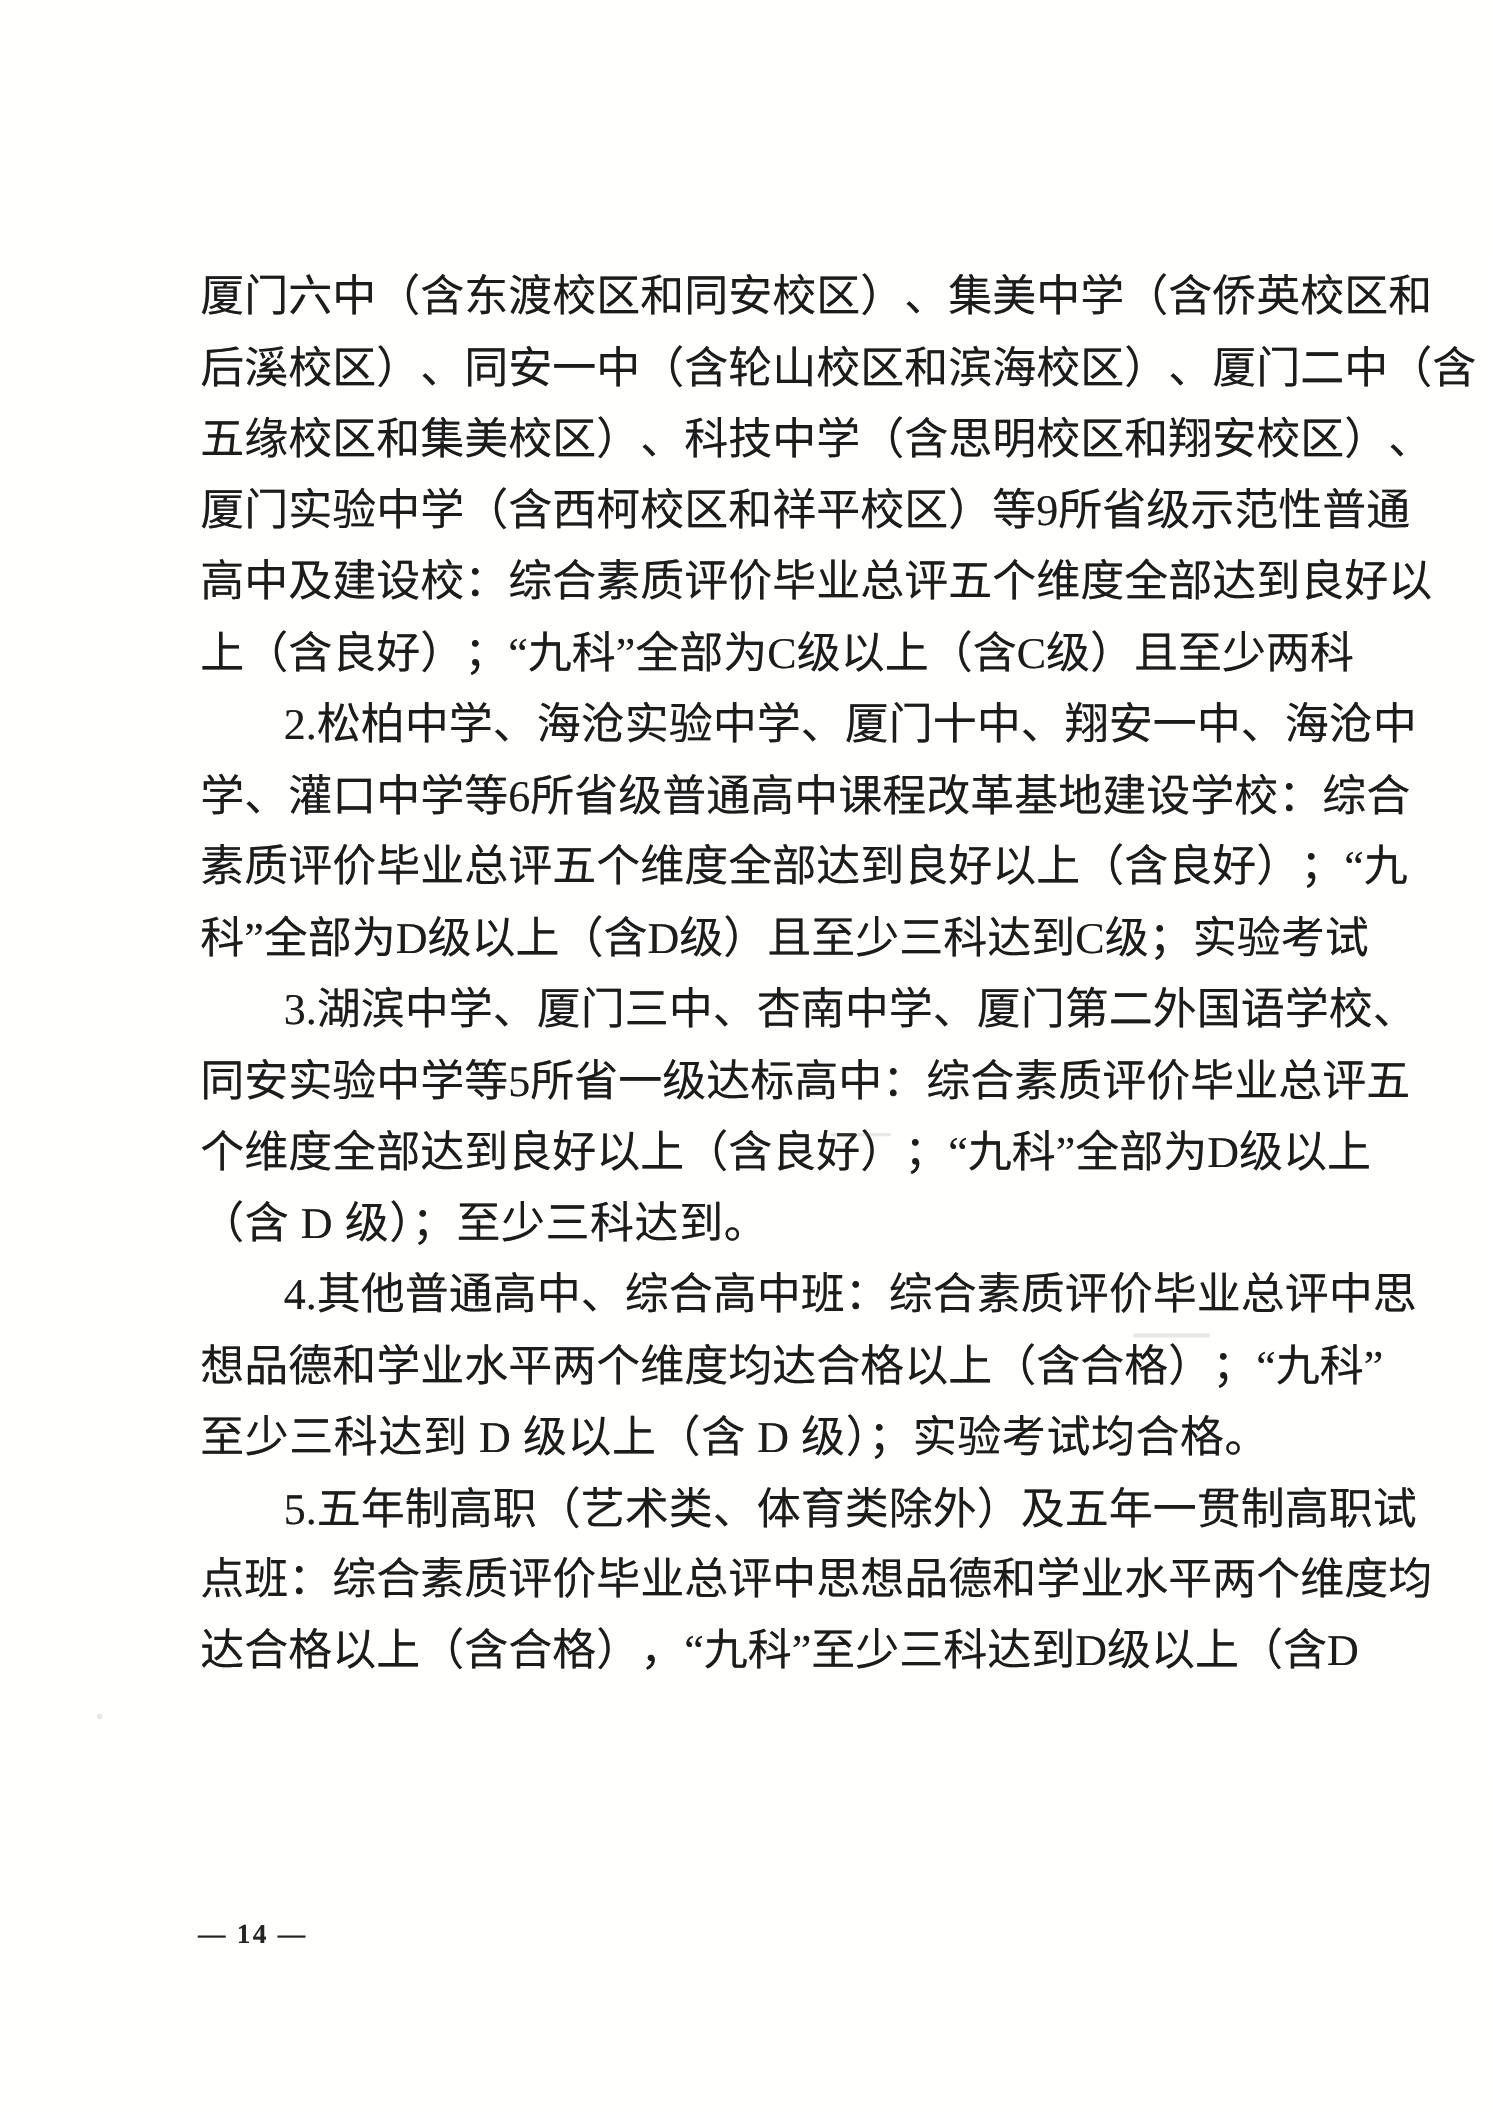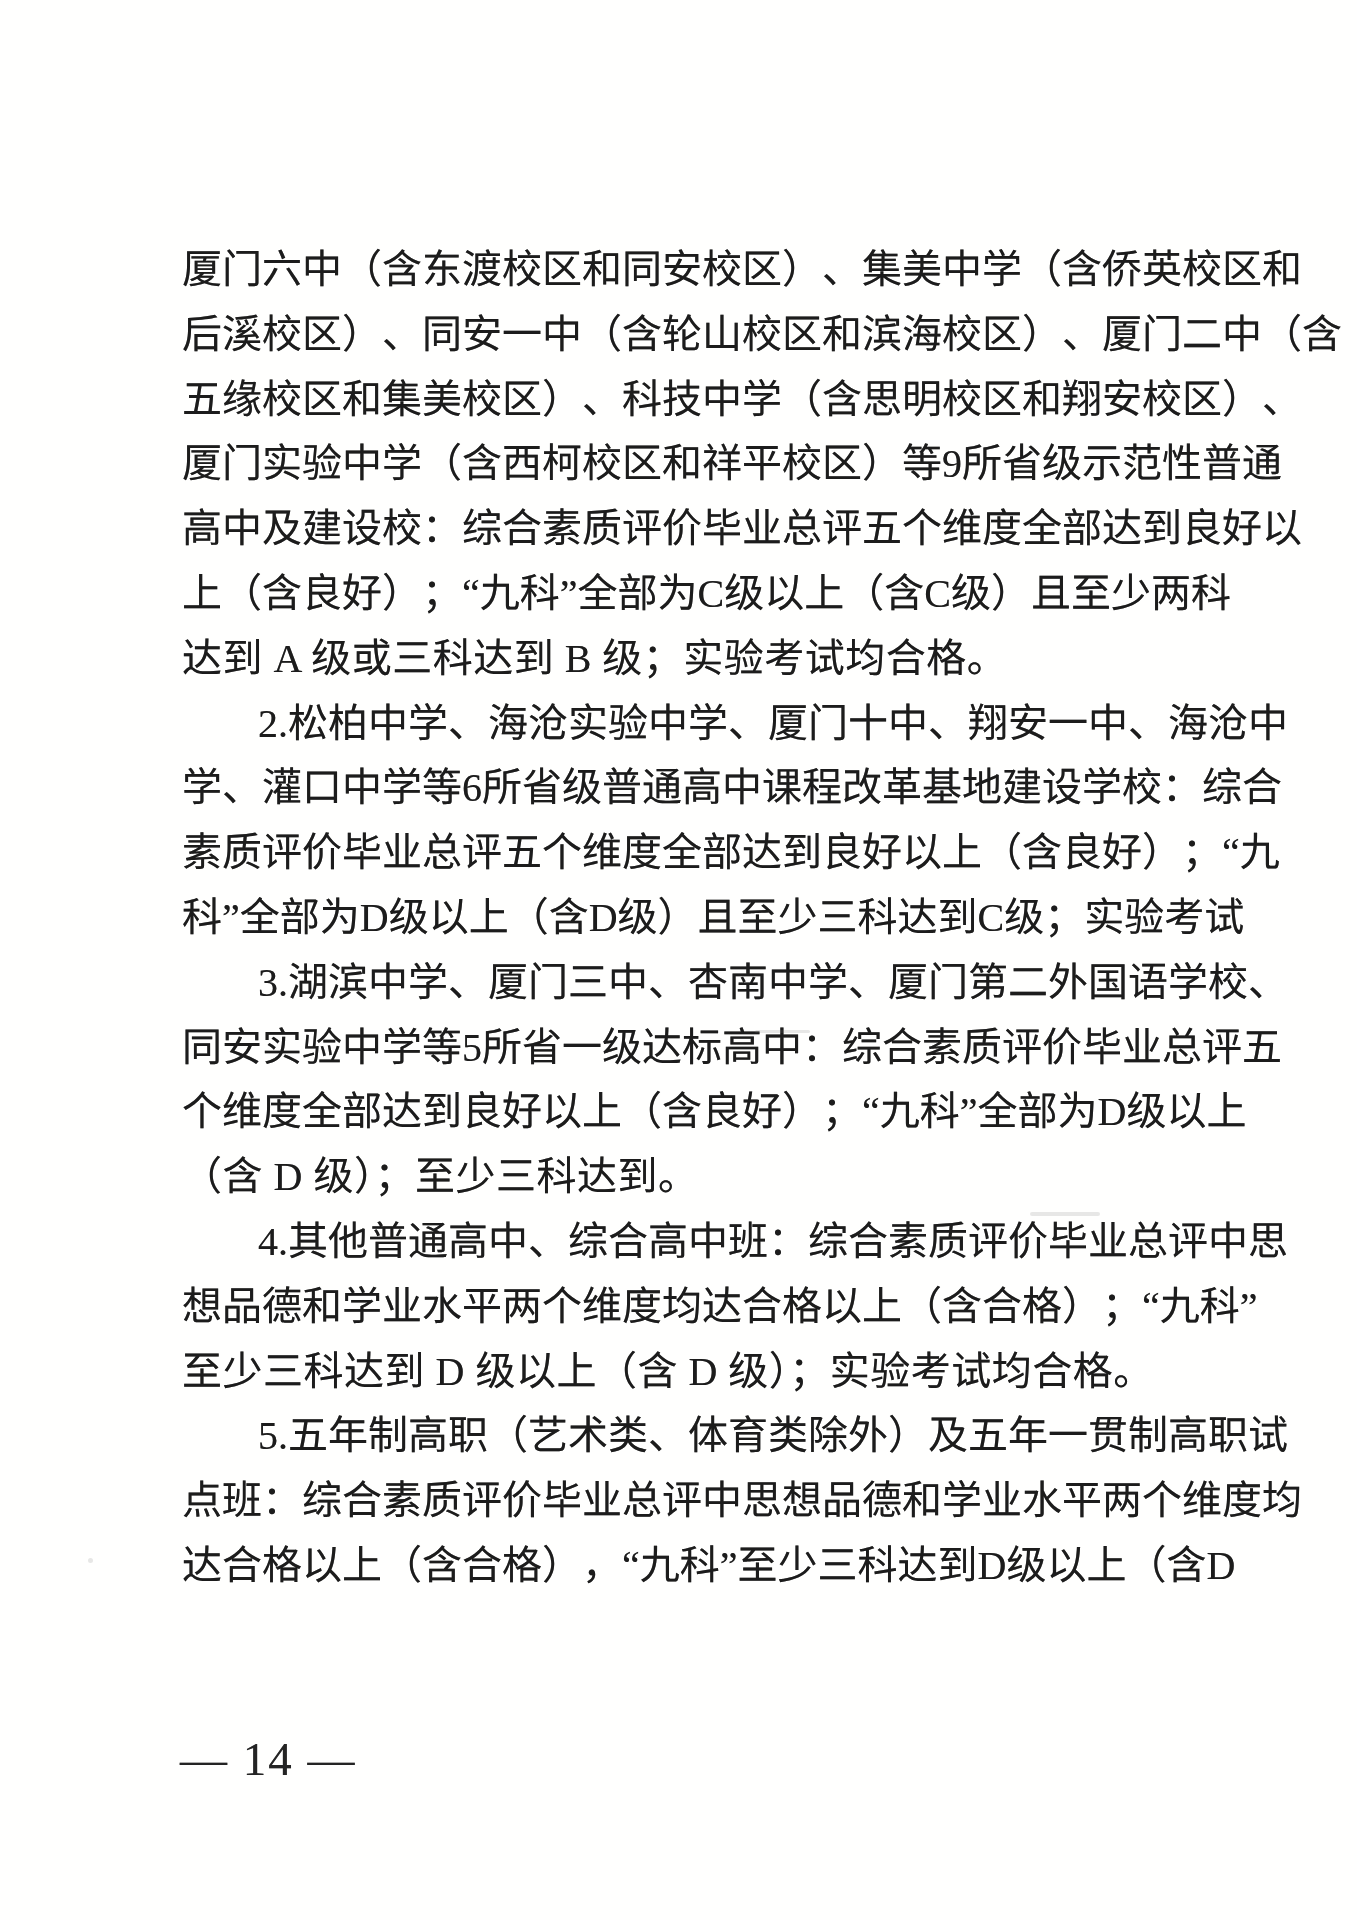--- a/index.html
+++ b/index.html
@@ -42,25 +42,26 @@
   }
   .line.plain {
     white-space: pre;
     letter-spacing: 0.5px;
   }
   .page-footer {
     position: absolute;
     left: 180px;
     top: 1736px;
     font-family: "Liberation Serif", "DejaVu Serif", serif;
-    font-size: 47px;
+    font-size: 25px;
     line-height: 46px;
     color: #242424;
     letter-spacing: 2px;
     text-shadow: 0 0 0.5px rgba(20,20,20,0.5);
+    font-weight: bold;
   }
   
   .artifact {
     position: absolute;
     background: rgba(120,120,120,0.18);
     border-radius: 2px;
   }
   .artifact.a1 { left: 1030px; top: 1212px; width: 70px; height: 4px; }
   .artifact.a2 { left: 755px;  top: 1030px; width: 55px; height: 3px; }
   .artifact.a3 { left: 88px;   top: 1558px; width: 5px;  height: 5px; border-radius: 50%; }
@@ -246,21 +247,20 @@
         <span class="tk">含</span>
         <span class="tk">C</span>
         <span class="tk">级</span>
         <span class="tk">）</span>
         <span class="tk">且</span>
         <span class="tk">至</span>
         <span class="tk">少</span>
         <span class="tk">两</span>
         <span class="tk">科</span>
       </div>
-      <div class="line plain">达到 A 级或三科达到 B 级；实验考试均合格。</div>
       <div class="line justify indent">
         <span class="tk">2.</span>
         <span class="tk">松</span>
         <span class="tk">柏</span>
         <span class="tk">中</span>
         <span class="tk">学</span>
         <span class="tk">、</span>
         <span class="tk">海</span>
         <span class="tk">沧</span>
         <span class="tk">实</span>

